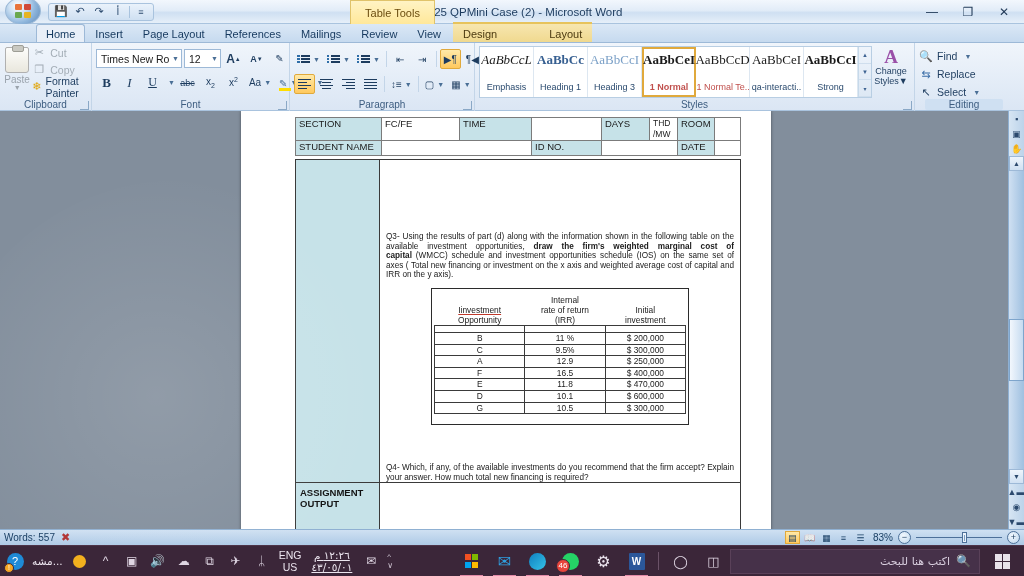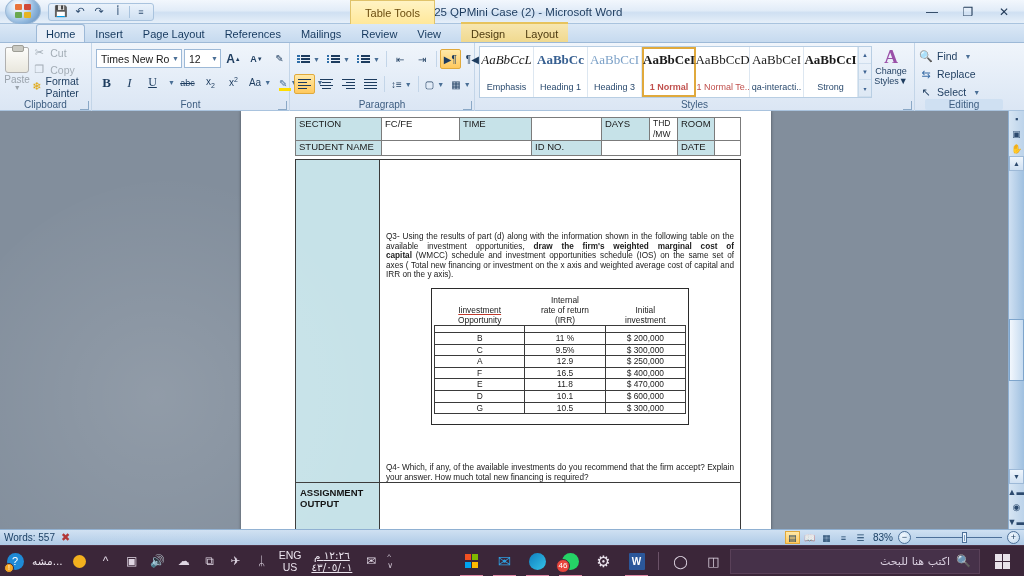--- a/index.html
+++ b/index.html
@@ -80,21 +80,21 @@
   }
   .tab{
     height:18px; padding:0 9px; font-size:11px; color:#15385e;
     display:flex; align-items:center; border:1px solid transparent; border-bottom:none;
     border-radius:3px 3px 0 0;
   }
   .tab.active{
     background:#e8eff8; border-color:#9db9d7; color:#13395f;
   }
   .tab.ctx{ color:#4c3a10; }
-  .ctx-wrap{ display:flex; border-top:2px solid #e7c35c; margin-left:10px; background:linear-gradient(180deg,#f7e6b0,#f0d98f);}
+  .ctx-wrap{ display:flex; border-top:2px solid #e7c35c; margin-left:2px; background:linear-gradient(180deg,#f7e6b0,#f0d98f);gap:32px;}
 
   
   .ribbon{
     height:68px; background: linear-gradient(180deg,#f0f5fb 0%,#e3ecf7 60%,#dbe6f4 100%);
     border-bottom:1px solid #a9c3de; display:flex; position:relative;
   }
   .grp{ position:relative; height:68px; border-right:1px solid #c3d5e8; padding:2px 4px 0 4px; }
   .grp-title{
     position:absolute; bottom:1px; left:0; right:0; text-align:center;
     font-size:10px; color:#3d5d80;

